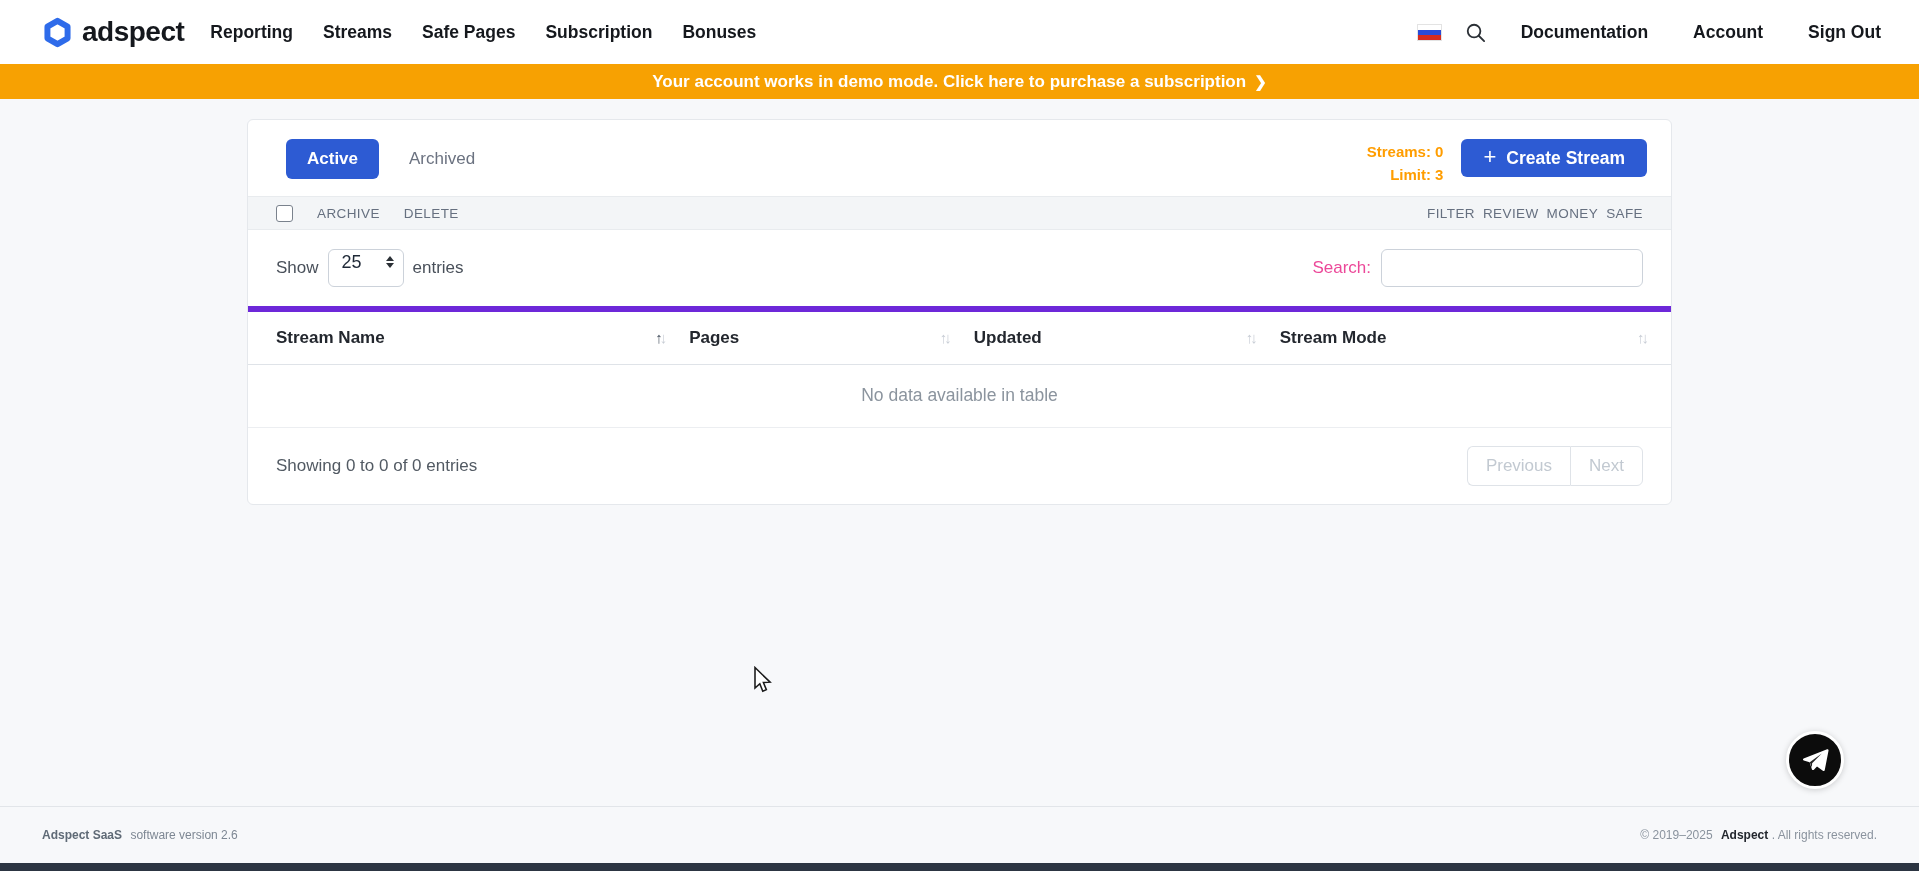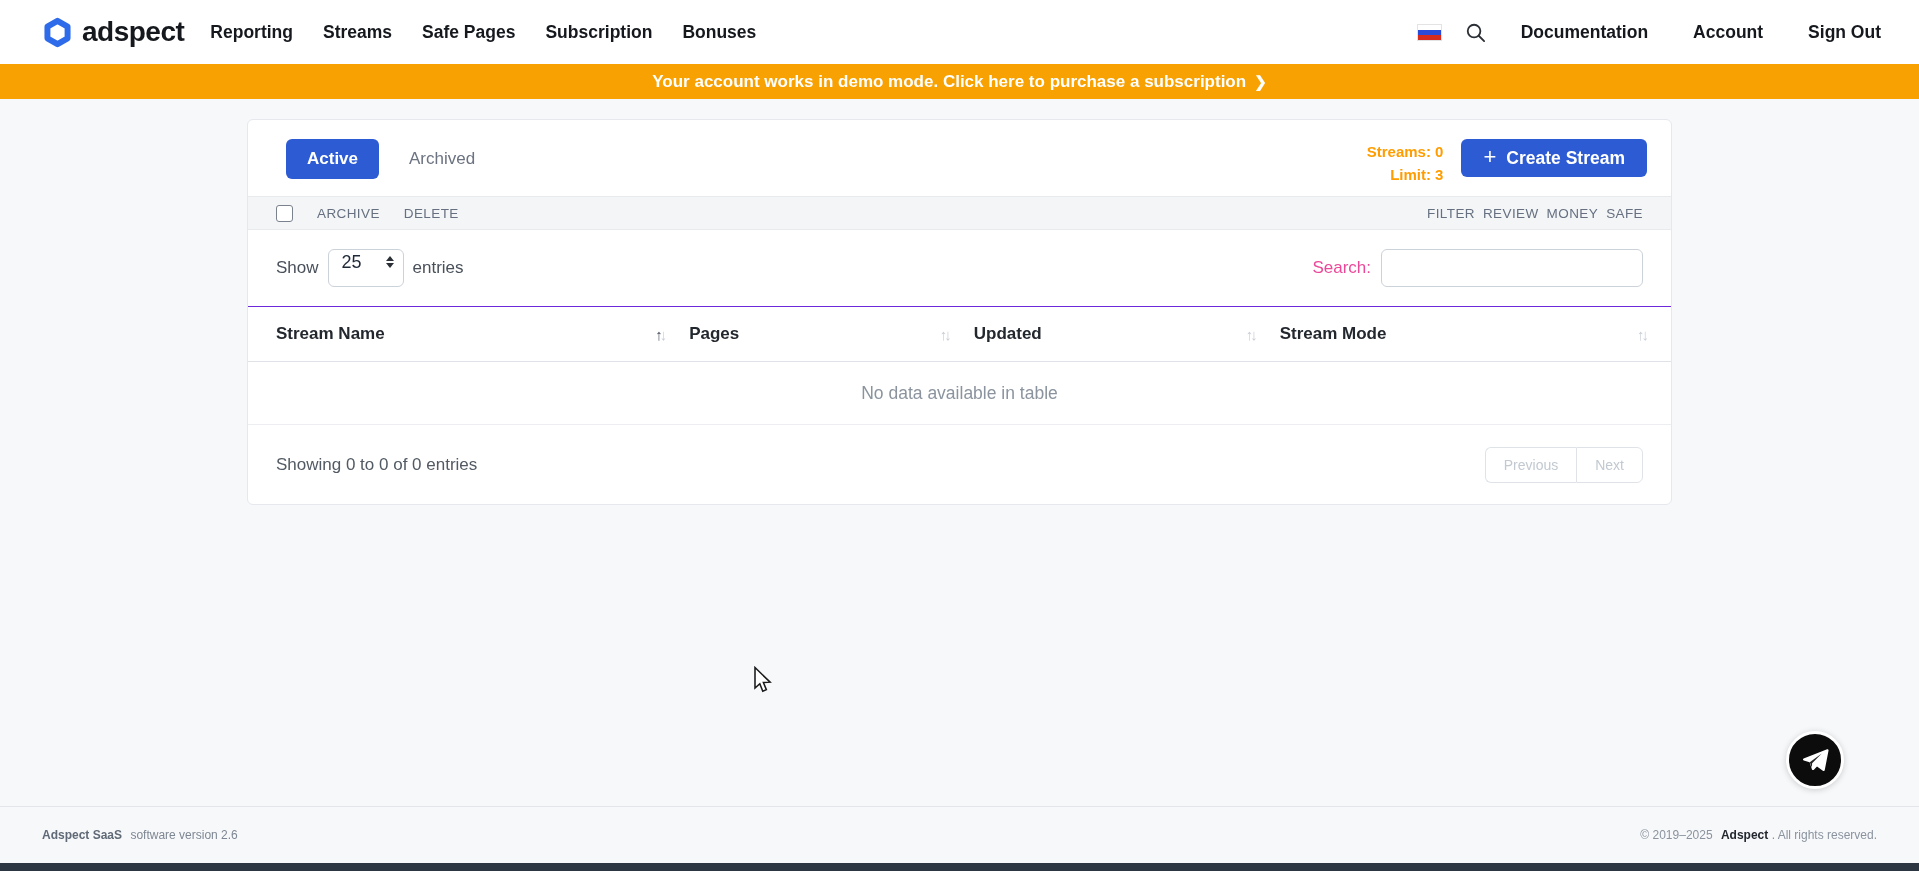--- a/index.html
+++ b/index.html
@@ -56,32 +56,32 @@
   .len-value{font-size:18px;color:#1f2937;flex:1;}
   .spinner{display:flex;flex-direction:column;gap:2px;align-items:center;}
   .spinner i{display:block;width:0;height:0;border-left:4.5px solid transparent;border-right:4.5px solid transparent;}
   .spinner .up{border-bottom:5.5px solid #2b3036;}
   .spinner .dn{border-top:5.5px solid #2b3036;}
   .controls .spacer{flex:1;}
   .tbl-search-label{font-size:17px;color:#ec4899;margin-right:10px;}
   .tbl-search{width:262px;height:38px;border:1px solid #ccd2da;border-radius:6px;background:#fff;outline:none;font-family:inherit;font-size:17px;padding:0 12px;color:#1f2937;}
 
   table.grid{width:100%;border-collapse:collapse;}
-  .grid th{border-top:1px solid #6d28d9;border-bottom:1px solid #dfe3e8;height:55px;font-size:17px;font-weight:700;color:#23272e;text-align:left;cursor:pointer;}
+  .grid th{border-top:6px solid #6d28d9;border-bottom:1px solid #dfe3e8;height:55px;font-size:17px;font-weight:700;color:#23272e;text-align:left;cursor:pointer;}
   .th-inner{display:flex;align-items:center;justify-content:space-between;padding-right:22px;}
   .grid th:first-child .th-inner{padding-left:28px;}
   .sort-pair{font-size:15px;font-weight:400;letter-spacing:-3px;padding-right:3px;}
   .sort-pair .su{color:#c9ced6}.sort-pair .sd{color:#c9ced6}
   .sort-pair.asc .su{color:#4b5563}
   .grid td.empty{height:63px;text-align:center;font-size:17.5px;color:#8b949e;border-bottom:1px solid #eceef1;}
 
   .card-foot{flex:1;display:flex;align-items:center;padding:0 28px;}
   .info-text{font-size:17px;color:#525a63;}
   .pager{margin-left:auto;display:flex;}
-  .page-btn{background:#fff;border:1px solid #dfe3e8;color:#c2c9d1;font-size:14px;font-family:inherit;padding:9px 18px;cursor:default;}
+  .page-btn{background:#fff;border:1px solid #dfe3e8;color:#c2c9d1;font-size:17px;font-family:inherit;padding:9px 18px;cursor:default;}
   .page-btn.prev{border-radius:6px 0 0 6px;border-right:none;}
   .page-btn.next{border-radius:0 6px 6px 0;}
 
   
   .tg-fab{position:absolute;left:1786px;top:731px;width:58px;height:58px;border-radius:50%;background:#0c0c0c;border:3px solid #fff;box-shadow:0 1px 6px rgba(0,0,0,.18);display:flex;align-items:center;justify-content:center;cursor:pointer;}
   .cursor{position:absolute;left:752px;top:567px;pointer-events:none;}
 
   
   .footer{height:57px;border-top:1px solid #e2e5e9;display:flex;align-items:center;padding:0 42px;flex:none;font-size:12px;}
   .foot-left .b{font-weight:700;color:#5f6a76;}

